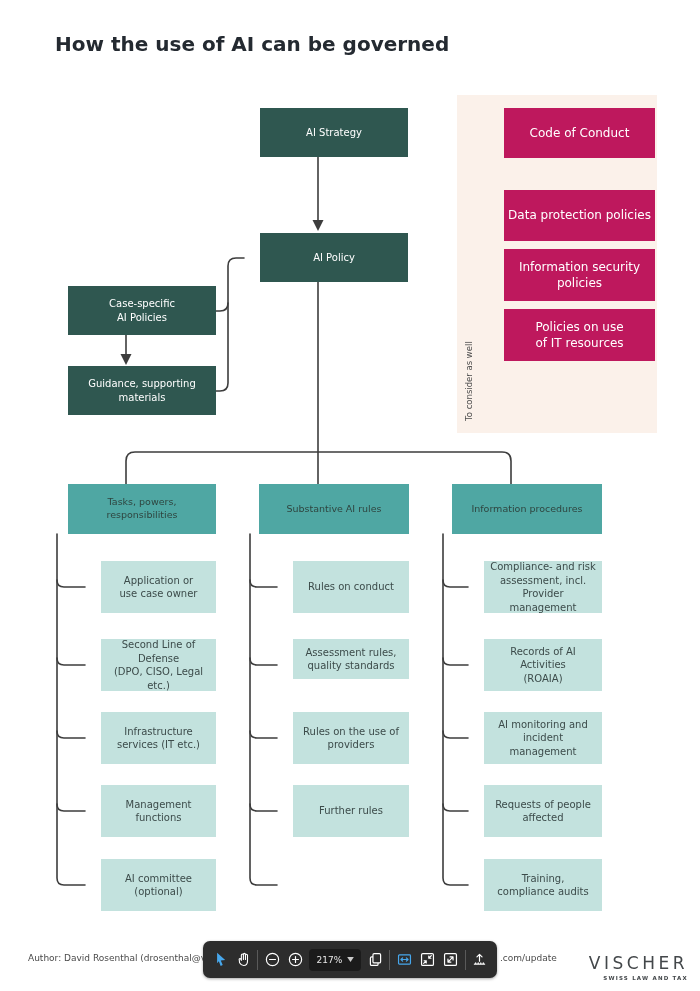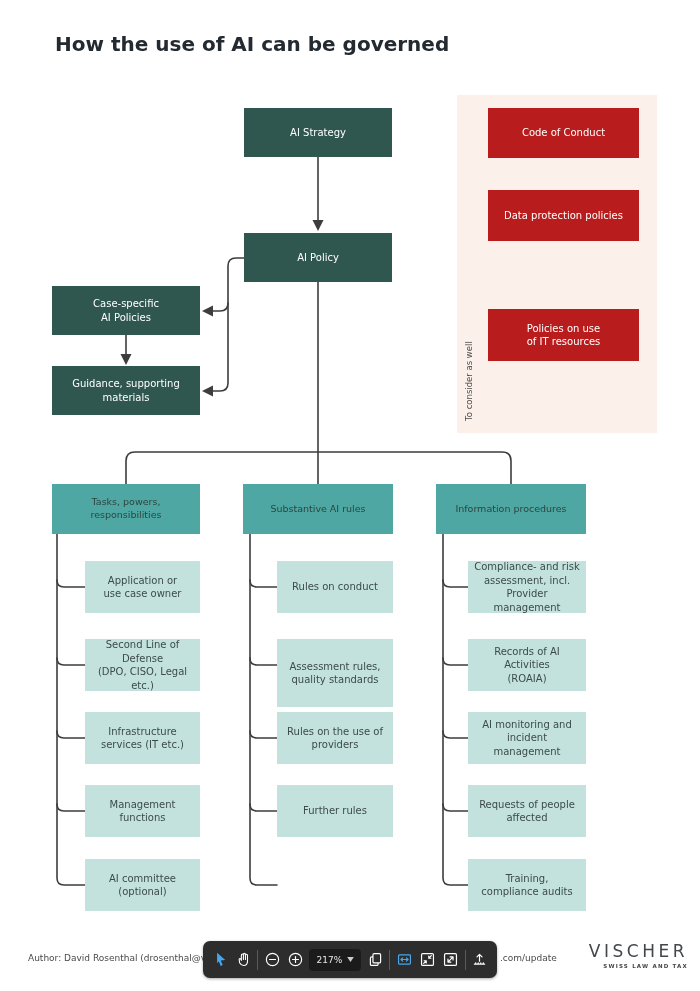--- a/index.html
+++ b/index.html
@@ -2,42 +2,42 @@
 <html><head>
 <meta charset="utf-8">
 <style>
   * { margin:0; padding:0; box-sizing:border-box; }
   html,body { background:#ffffff; }
   body { font-family:"DejaVu Sans","Liberation Sans",sans-serif; }
   .stage { position:relative; width:700px; height:991px; background:#ffffff; overflow:hidden; }
   .page-title { position:absolute; left:55px; top:32px; font-size:20px; font-weight:700; color:#242a31; }
   .wires { position:absolute; left:0; top:0; z-index:1; }
   .box { position:absolute; z-index:2; display:flex; align-items:center; justify-content:center;
-         text-align:center; white-space:pre-line; line-height:1.35; padding:2px 4px; }
+         text-align:center; white-space:pre-line; line-height:1.35; padding:2px 4px;margin-left:16px; }
   .dark  { background:#2f5750; color:#ffffff; font-size:10px; }
-  .orange{ background:#b91c1c; color:#ffffff; font-size:10px; }
+  .orange{ background:#be185d; color:#ffffff; font-size:12px; }
   .thead { background:#4fa7a3; color:#2e443f; font-size:9.5px; }
   .child { background:#c3e2de; color:#3c4b4a; font-size:10px; }
   .panel { position:absolute; left:457px; top:95px; width:200px; height:338px; background:#fbf1ea; z-index:1; }
   .vlabel{ position:absolute; left:464px; top:421px; z-index:2; transform:rotate(-90deg);
            transform-origin:0 0; font-size:8.5px; color:#4c4c4c; white-space:nowrap; }
   .author { position:absolute; top:953px; font-size:9px; color:#4a4a4a; z-index:3; white-space:nowrap; }
   .author.left { left:28px; } .author.right { left:500px; }
   .toolbar { position:absolute; left:203px; top:941px; width:294px; height:37px; background:#2d2d2d;
              border-radius:7px; display:flex; align-items:center; justify-content:space-between;
              padding:0 8px; z-index:4; box-shadow:0 1px 3px rgba(0,0,0,.35); }
   .tb { background:none; border:none; width:18px; height:18px; display:flex; align-items:center;
         justify-content:center; cursor:pointer; padding:0; flex:0 0 auto; }
   .tb svg { width:17px; height:17px; display:block; }
   .tbsep { width:1px; height:20px; background:#5a5a5a; flex:0 0 auto; }
   .zoombox { background:#1b1b1b; border:none; border-radius:4px; height:22px; padding:0 7px;
              display:flex; align-items:center; gap:5px; color:#e8e8e8; font-size:9px; cursor:pointer;
              font-family:"DejaVu Sans",sans-serif; flex:0 0 auto; }
   .logo { position:absolute; right:12px; top:941px; text-align:right; z-index:3; }
-  .logo-name { font-size:17px; letter-spacing:3.5px; color:#43474a; font-weight:400; }
+  .logo-name { font-size:17px; letter-spacing:3.5px; color:#43474a; font-weight:400;margin-top:12px; }
   .logo-tagline { font-size:5.5px; letter-spacing:1.2px; color:#43474a; font-weight:700; margin-top:2px; }
 </style>
 </head>
 <body>
 
 <div class="stage">
 
   <h1 class="page-title">How the use of AI can be governed</h1>
 
   <svg class="wires" width="700" height="991" viewBox="0 0 700 991">
@@ -76,40 +76,42 @@
   <div class="box dark" style="left:244px;top:233px;width:148px;height:49px">AI Policy</div>
   <div class="box dark" style="left:52px;top:286px;width:148px;height:49px">Case-specific
 AI Policies</div>
   <div class="box dark" style="left:52px;top:366px;width:148px;height:49px">Guidance, supporting
 materials</div>
 
   <div class="panel"></div>
   <div class="vlabel">To consider as well</div>
   <div class="box orange" style="left:488px;top:108px;width:151px;height:50px">Code of Conduct</div>
   <div class="box orange" style="left:488px;top:190px;width:151px;height:51px">Data protection policies</div>
+  <div class="box orange" style="left:488px;top:249px;width:151px;height:52px">Information security
+policies</div>
   <div class="box orange" style="left:488px;top:309px;width:151px;height:52px">Policies on use
 of IT resources</div>
 
   <div class="box thead" style="left:52px;top:484px;width:148px;height:50px">Tasks, powers, responsibilities</div>
   <div class="box thead" style="left:243px;top:484px;width:150px;height:50px">Substantive AI rules</div>
   <div class="box thead" style="left:436px;top:484px;width:150px;height:50px">Information procedures</div>
 
   <div class="box child" style="left:85px;top:561px;width:115px;height:52px">Application or
 use case owner</div>
   <div class="box child" style="left:85px;top:639px;width:115px;height:52px">Second Line of Defense
 (DPO, CISO, Legal etc.)</div>
   <div class="box child" style="left:85px;top:712px;width:115px;height:52px">Infrastructure
 services (IT etc.)</div>
   <div class="box child" style="left:85px;top:785px;width:115px;height:52px">Management
 functions</div>
   <div class="box child" style="left:85px;top:859px;width:115px;height:52px">AI committee
 (optional)</div>
 
   <div class="box child" style="left:277px;top:561px;width:116px;height:52px">Rules on conduct</div>
-  <div class="box child" style="left:277px;top:639px;width:116px;height:68px">Assessment rules,
+  <div class="box child" style="left:277px;top:639px;width:116px;height:40px">Assessment rules,
 quality standards</div>
   <div class="box child" style="left:277px;top:712px;width:116px;height:52px">Rules on the use of
 providers</div>
   <div class="box child" style="left:277px;top:785px;width:116px;height:52px">Further rules</div>
 
   <div class="box child" style="left:468px;top:561px;width:118px;height:52px">Compliance- and risk
 assessment, incl.
 Provider management</div>
   <div class="box child" style="left:468px;top:639px;width:118px;height:52px">Records of AI Activities
 (ROAIA)</div>

